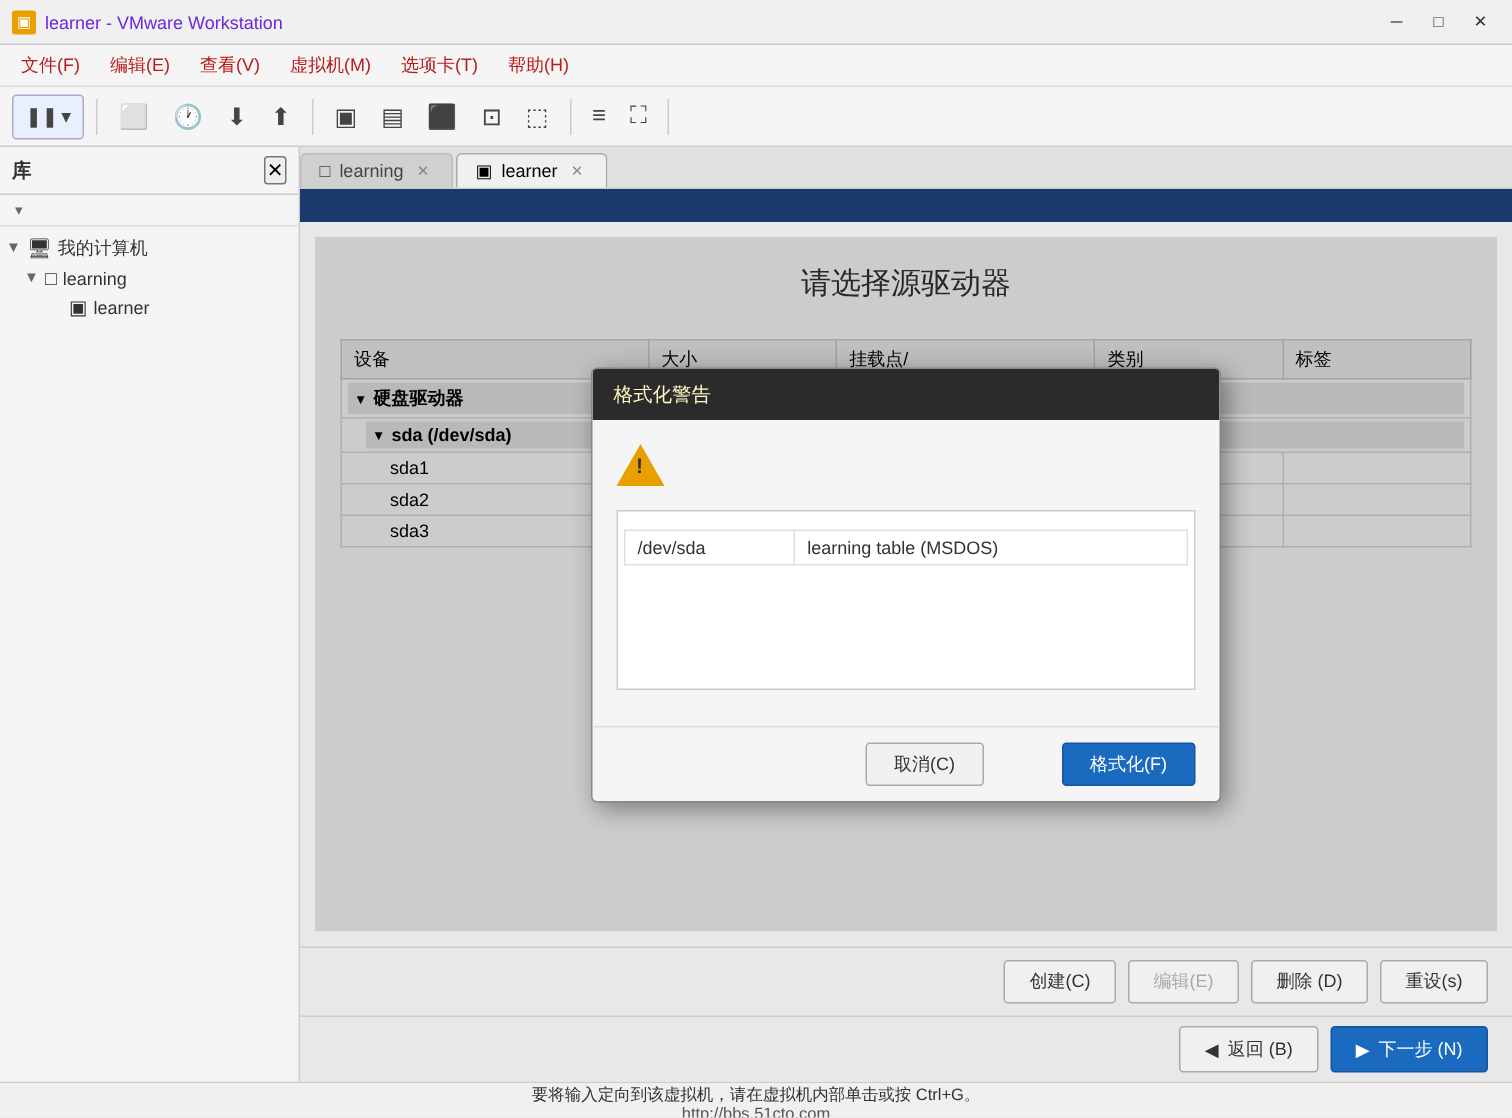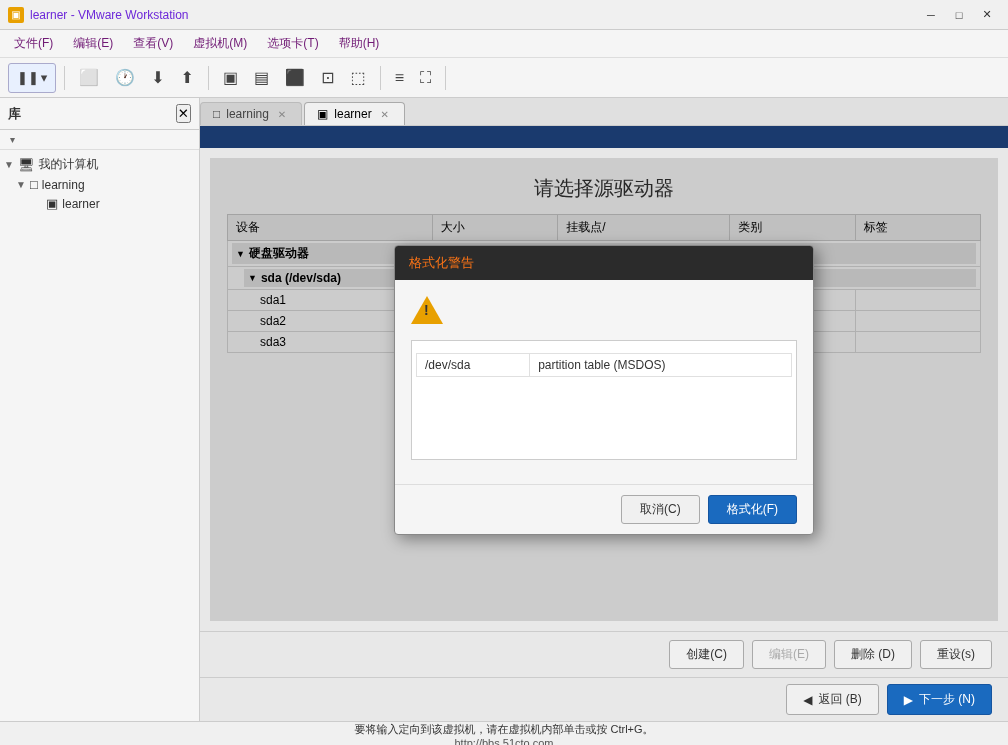--- a/index.html
+++ b/index.html
@@ -53,21 +53,21 @@
       height: 28px;
       background: #f5f5f5;
       display: flex;
       align-items: center;
       padding: 0 4px;
       border-bottom: 1px solid #ddd;
     }
     .menu-item {
       padding: 4px 10px;
       font-size: 12px;
-      color: #701a75;
+      color: #b91c1c;
       cursor: pointer;
       border-radius: 3px;
     }
 
     
     #toolbar {
       height: 40px;
       background: #f5f5f5;
       border-bottom: 1px solid #ccc;
       display: flex;
@@ -231,21 +231,21 @@
       border: 1px solid #ccc;
       margin: 10px;
       padding: 16px;
       flex: 1;
       position: relative;
     }
     #source-title {
       text-align: center;
       font-size: 20px;
       color: #333;
-      margin-bottom: 12px;
+      margin-bottom: 24px;
       font-weight: normal;
     }
 
     
     #disk-table {
       width: 100%;
       border-collapse: collapse;
       font-size: 12px;
     }
     #disk-table th {
@@ -344,21 +344,21 @@
     #format-dialog {
       width: 420px;
       background: #f5f5f5;
       border: 1px solid #888;
       border-radius: 4px;
       box-shadow: 4px 4px 16px rgba(0,0,0,0.4);
       overflow: hidden;
     }
     #format-dialog-title {
       background: #2b2b2b;
-      color: #f97316;
+      color: #fef9c3;
       padding: 8px 14px;
       font-size: 13px;
       display: flex;
       align-items: center;
       justify-content: space-between;
     }
     #format-dialog-body {
       padding: 16px;
     }
     .dialog-warning-row {
@@ -421,20 +421,21 @@
       border-top: 1px solid #ddd;
     }
     .dialog-btn {
       padding: 5px 18px;
       font-size: 12px;
       border: 1px solid #aaa;
       background: #f0f0f0;
       cursor: pointer;
       border-radius: 3px;
       color: #333;
+      margin-left: 44px;
     }
     .dialog-btn.primary {
       background: #1a6abf;
       color: white;
       border-color: #1555a0;
     }
 
     
     .status-right {
       display: flex; align-items: center; gap: 4px;
@@ -598,21 +599,21 @@
                 <div class="warning-icon">
                   <div class="warning-tri"></div>
                   <span class="warning-excl">!</span>
                 </div>
               </div>
               <div class="dialog-content-area">
                 <table class="dialog-device-table">
                   <tbody>
                       <tr>
                     <td class="dev-path">/dev/sda</td>
-                    <td class="dev-type">partition table (MSDOS)</td>
+                    <td class="dev-type">learning table (MSDOS)</td>
                   </tr>
                 </tbody>
                   </table>
               </div>
             </div>
             <div id="format-dialog-buttons">
               <button class="dialog-btn">取消(C)</button>
               <button class="dialog-btn primary">格式化(F)</button>
             </div>
           </div>

